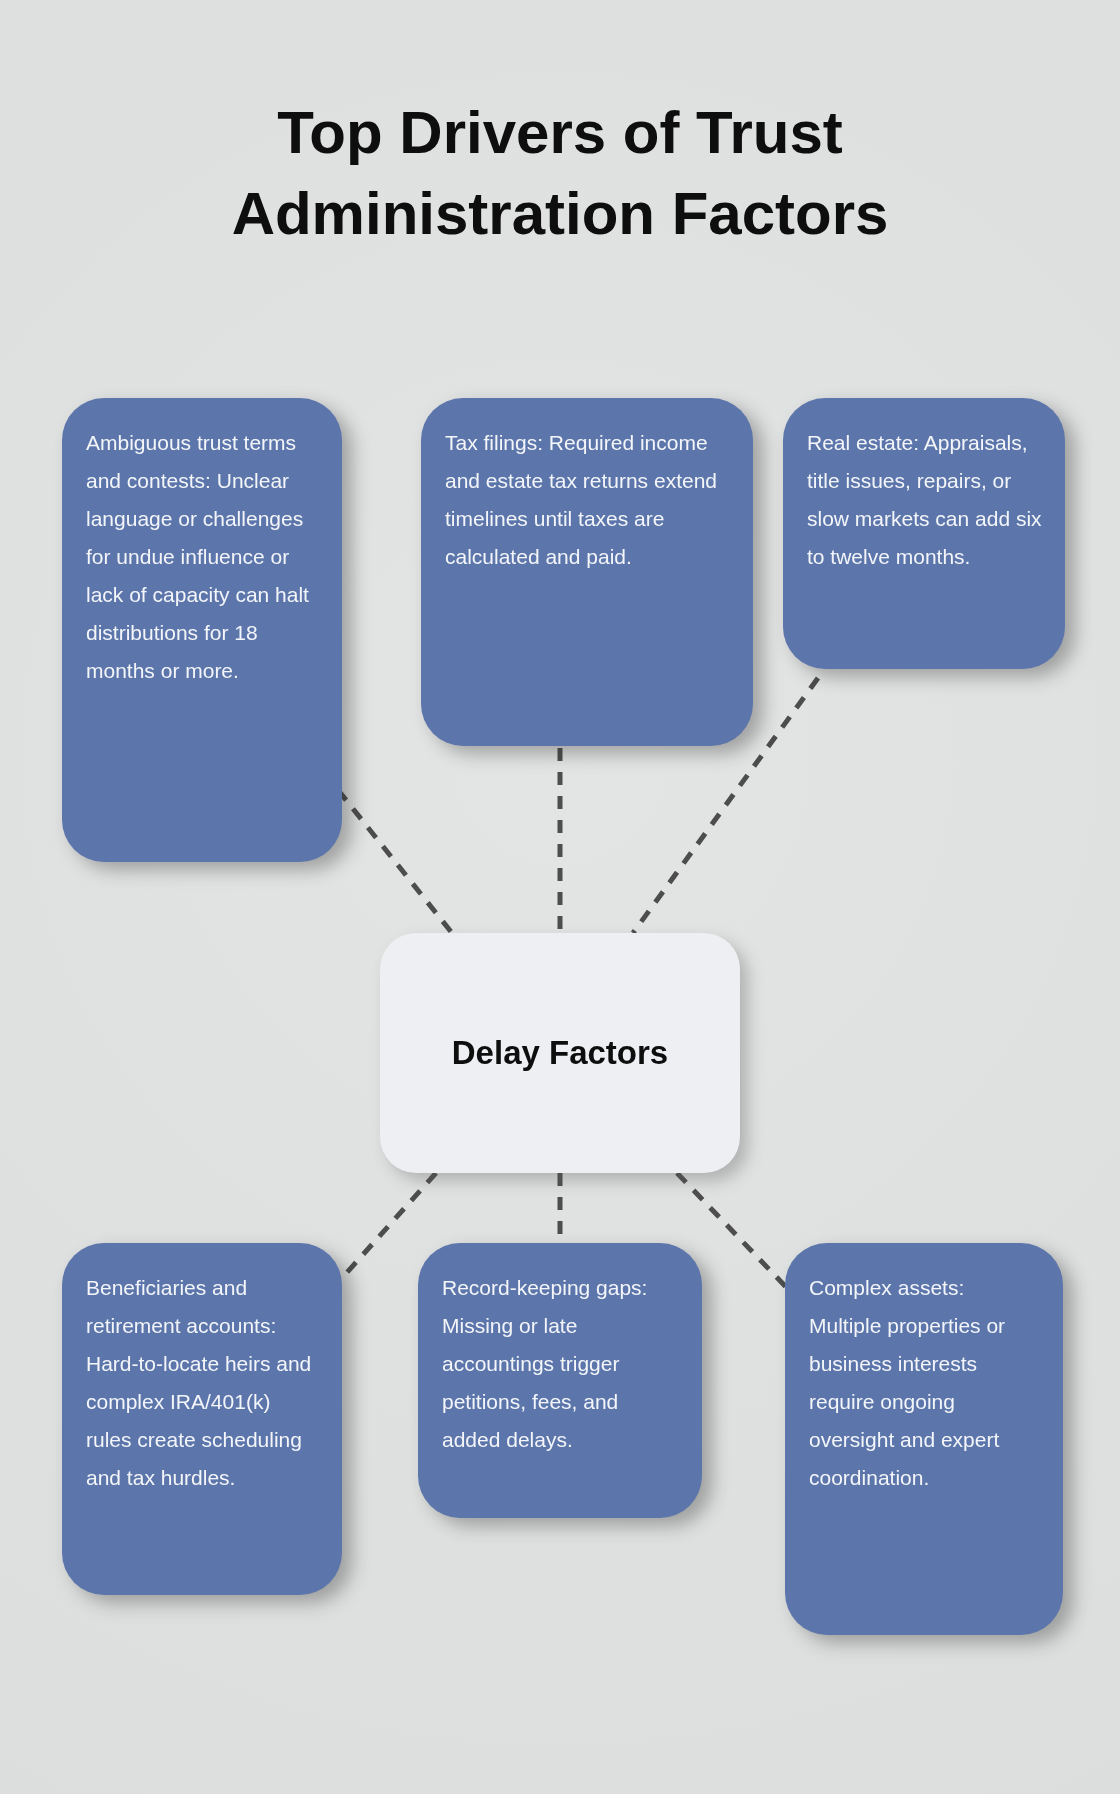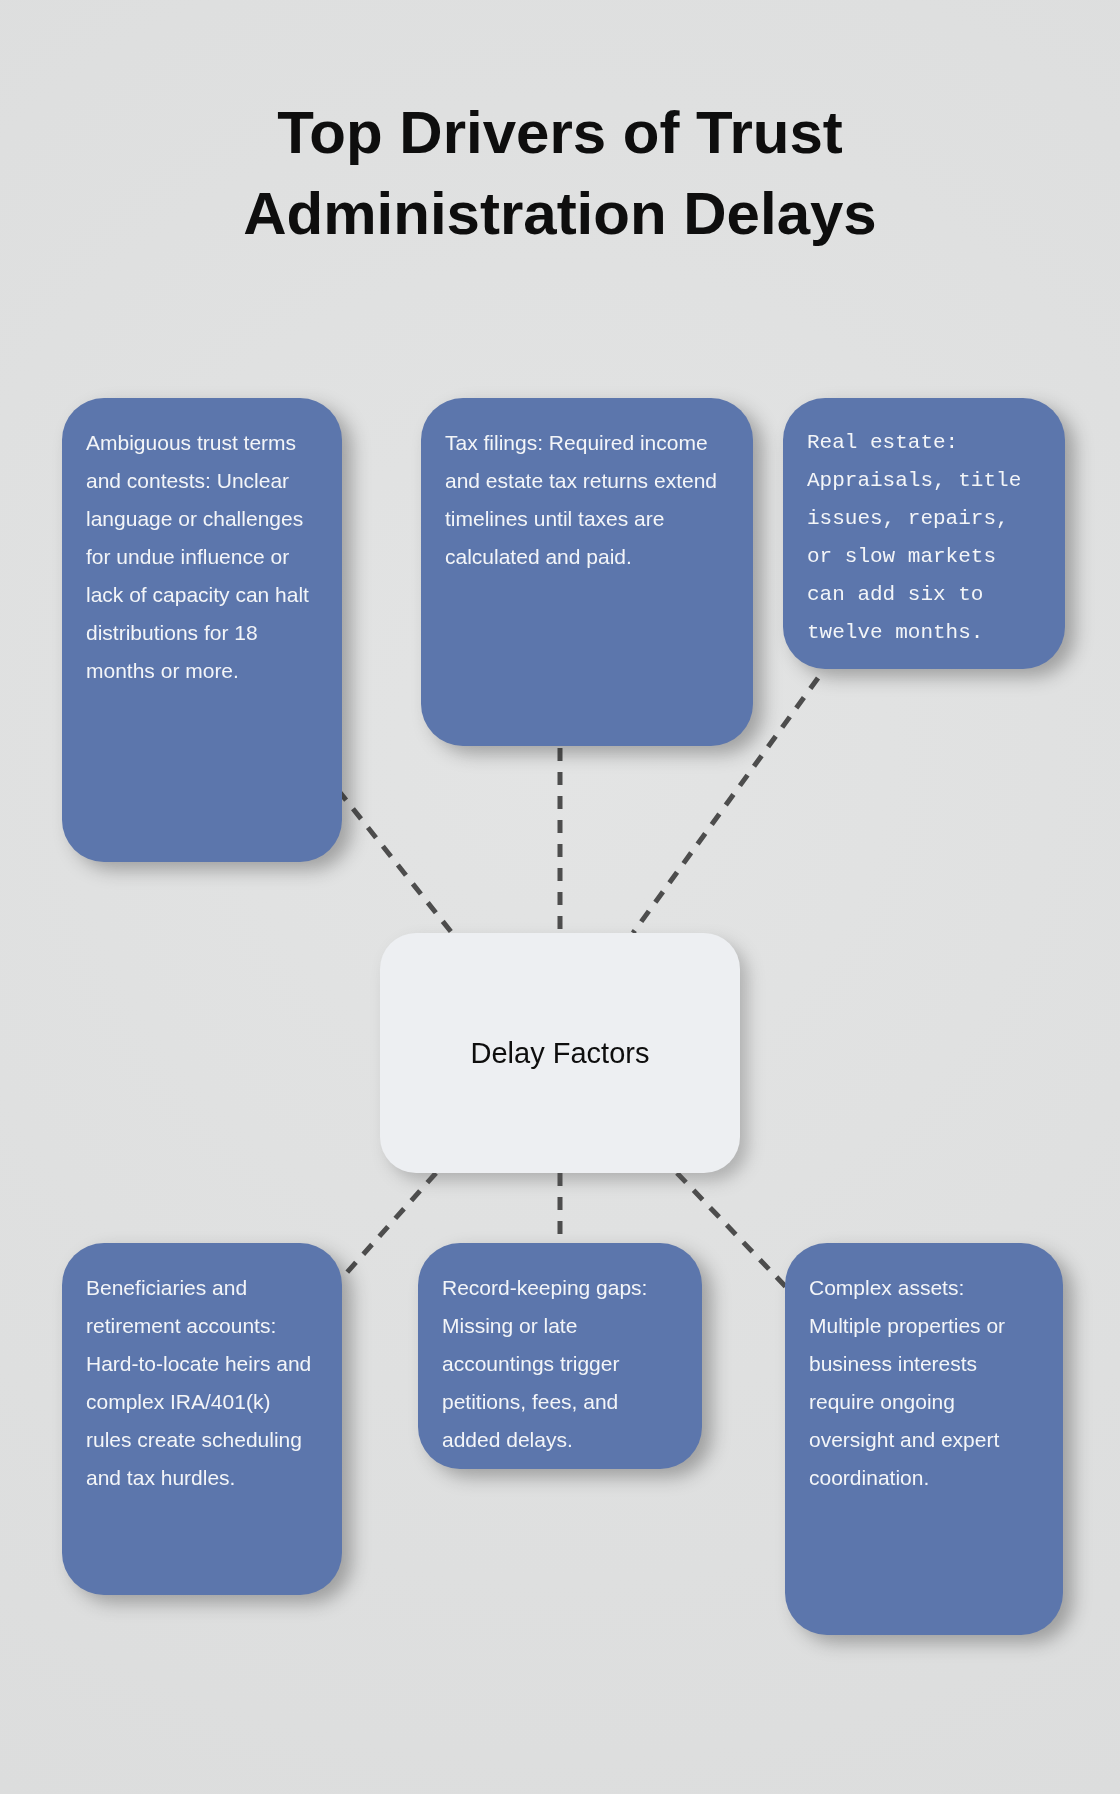--- a/index.html
+++ b/index.html
@@ -45,68 +45,68 @@
     padding: 26px 22px 20px 24px;
     box-sizing: border-box;
   }
   .center-node {
     position: absolute;
     z-index: 2;
     background: #edeff2;
     border-radius: 36px;
     box-shadow: 8px 8px 16px rgba(90,90,90,0.35);
     color: #0e0e0e;
-    font-size: 29px;
-    font-weight: 400;
+    font-size: 33px;
+    font-weight: 700;
     display: flex;
     align-items: center;
     justify-content: center;
     box-sizing: border-box;
   }
 </style>
 </head>
 <body>
 
 <div class="canvas">
 
   <div class="title">
     <div>Top Drivers of Trust</div>
-    <div>Administration Delays</div>
+    <div>Administration Factors</div>
   </div>
 
   <svg class="connectors" viewBox="0 0 1120 1794" xmlns="http://www.w3.org/2000/svg">
     <line x1="338" y1="790" x2="452" y2="933"></line>
     <line x1="560" y1="748" x2="560" y2="933"></line>
     <line x1="818" y1="678" x2="633" y2="933"></line>
     <line x1="436" y1="1173" x2="342" y2="1278"></line>
     <line x1="560" y1="1173" x2="560" y2="1243"></line>
     <line x1="677" y1="1173" x2="786" y2="1287"></line>
   </svg>
 
   <div class="node" style="left:62px; top:398px; width:280px; height:464px;">
     <span>Ambiguous trust terms and contests: Unclear language or challenges for undue influence or lack of capacity can halt distributions for 18 months or more.</span>
   </div>
 
   <div class="node" style="left:421px; top:398px; width:332px; height:348px;">
     <span>Tax filings: Required income and estate tax returns extend timelines until taxes are calculated and paid.</span>
   </div>
 
-  <div class="node" style="left:783px; top:398px; width:282px; height:271px;font-family:Liberation Mono, monospace;">
+  <div class="node" style="left:783px; top:398px; width:282px; height:271px;">
     <span>Real estate: Appraisals, title issues, repairs, or slow markets can add six to twelve months.</span>
   </div>
 
   <div class="center-node" style="left:380px; top:933px; width:360px; height:240px;">
     <span>Delay Factors</span>
   </div>
 
   <div class="node" style="left:62px; top:1243px; width:280px; height:352px;">
     <span>Beneficiaries and retirement accounts: Hard-to-locate heirs and complex IRA/401(k) rules create scheduling and tax hurdles.</span>
   </div>
 
-  <div class="node" style="left:418px; top:1243px; width:284px; height:226px;">
+  <div class="node" style="left:418px; top:1243px; width:284px; height:275px;">
     <span>Record-keeping gaps: Missing or late accountings trigger petitions, fees, and added delays.</span>
   </div>
 
   <div class="node" style="left:785px; top:1243px; width:278px; height:392px;">
     <span>Complex assets: Multiple properties or business interests require ongoing oversight and expert coordination.</span>
   </div>
 
 </div>
 
 </body></html>

